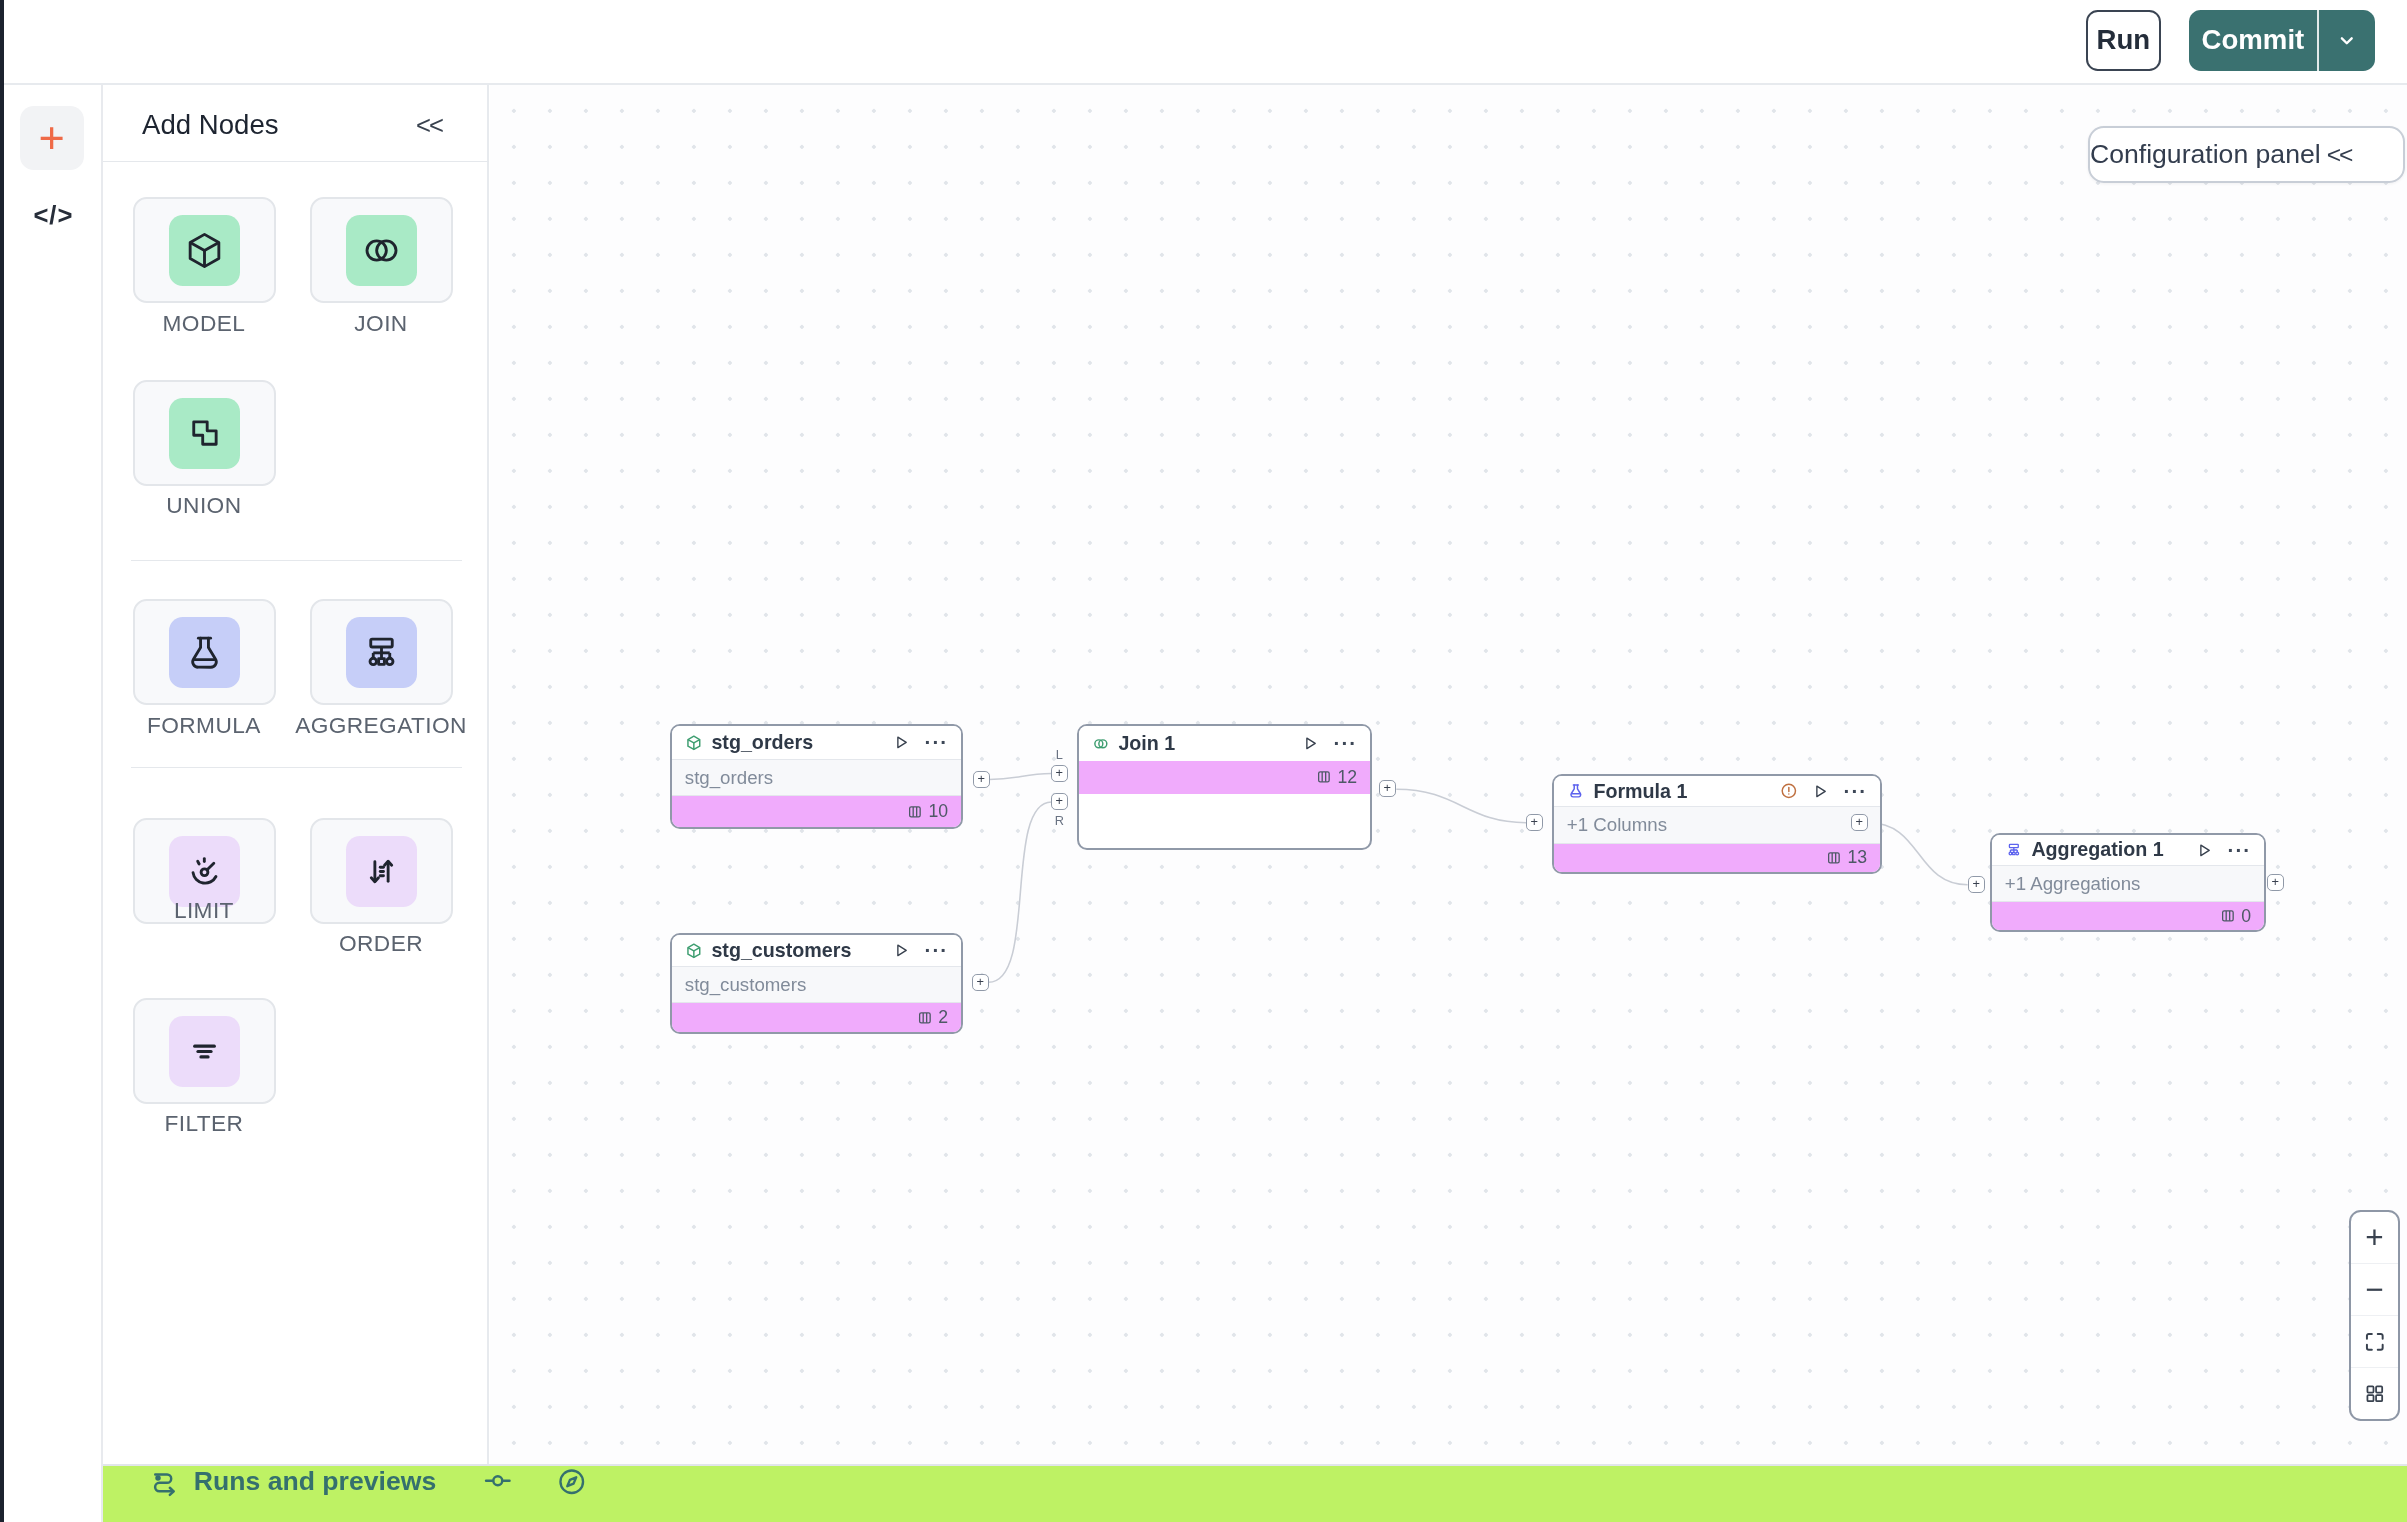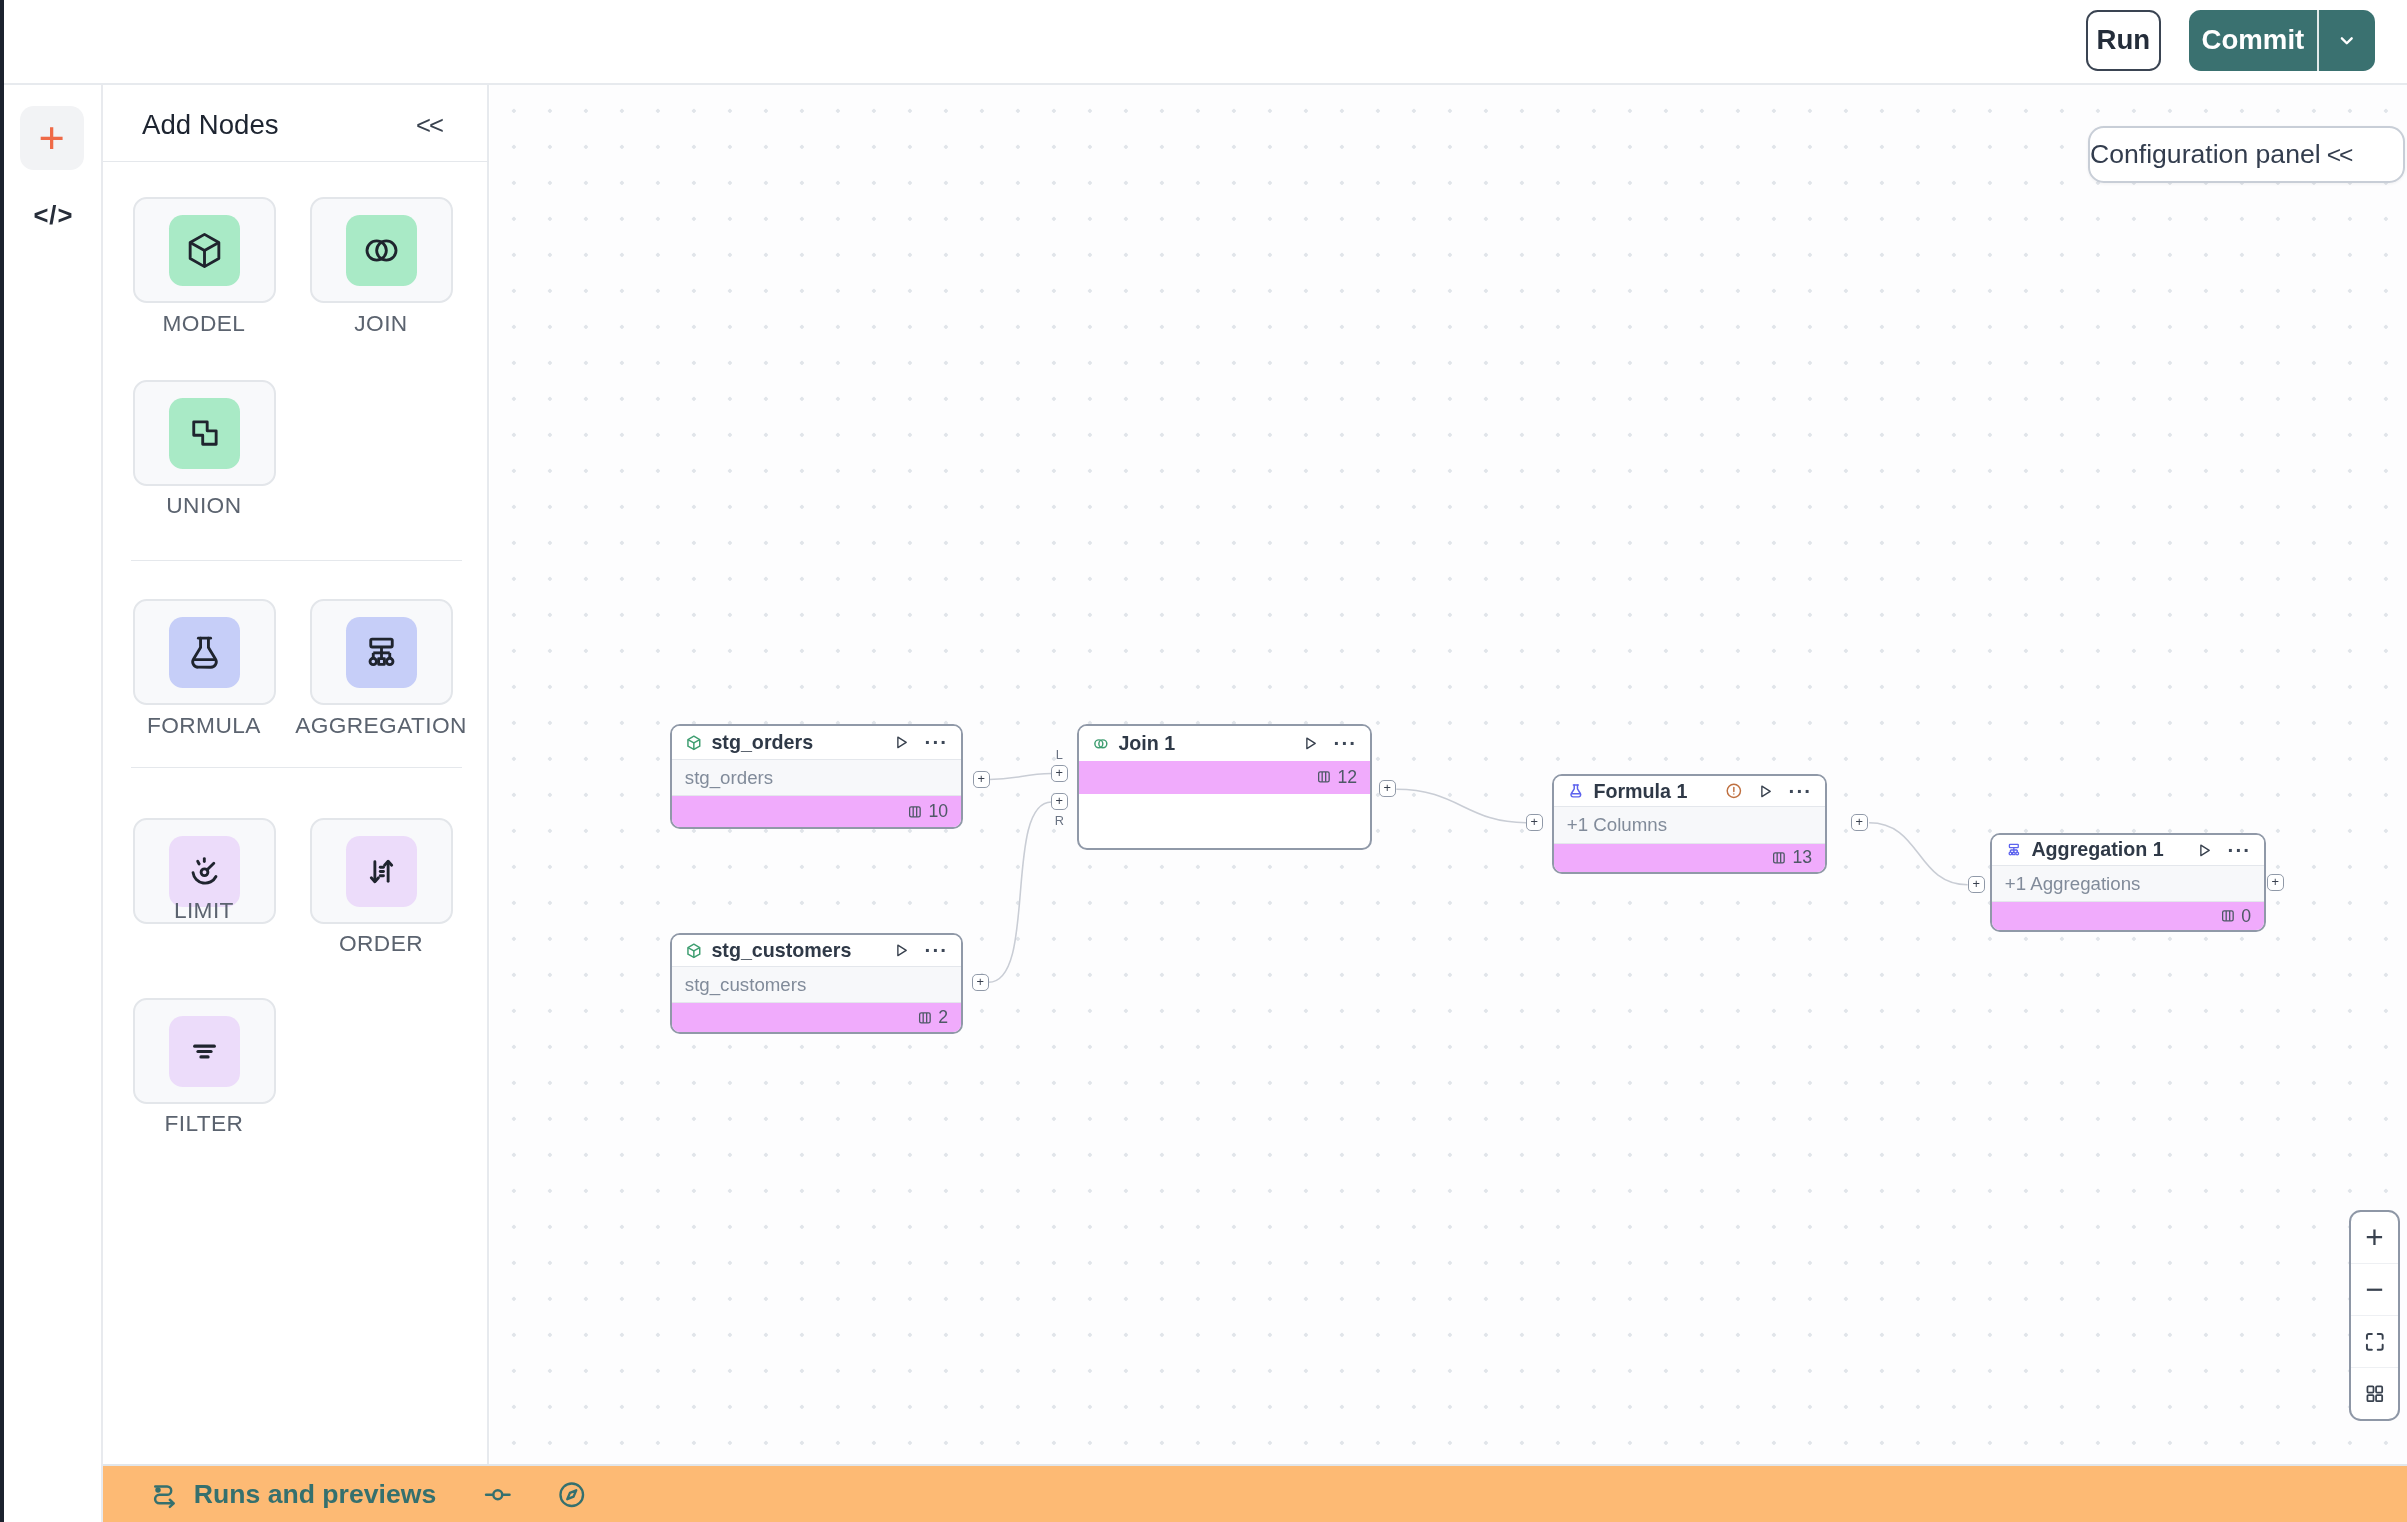--- a/index.html
+++ b/index.html
@@ -101,22 +101,22 @@
   .config-collapse { font-size:24.6px; color:#333d4e; letter-spacing:-2px; }
   .zoom-ctrl {
     position:absolute; left:2349px; top:1210px; width:51px; height:211px; background:#fff;
     border:2px solid #8e97a6; border-radius:11.8px; display:flex; flex-direction:column; z-index:4;
   }
   .zoom-btn { flex:1; display:flex; align-items:center; justify-content:center;
     font-size:31.5px; font-weight:400; color:#39424f; cursor:pointer; }
   .zoom-btn + .zoom-btn { border-top:1px solid #eef0f3; }
   
   .bottom-bar {
-    position:absolute; left:103px; right:0; top:1464px; height:59px; background:#fdba74;
-    border-top:2px solid #e2e6ea; display:flex; align-items:center; padding-left:44px; z-index:4;
+    position:absolute; left:103px; right:0; top:1464px; height:59px; background:#bef264;
+    border-top:2px solid #e2e6ea; display:flex; align-items:flex-start; padding-left:44px; z-index:4;
   }
   .runs-label { margin-left:13.8px; font-size:26.6px; font-weight:600; color:#35706e; cursor:pointer; }
   .bb-icon { cursor:pointer; }
   .bb-gap-lg { margin-left:47px; }
   .bb-gap-md { margin-left:43px; }
 </style>
 </head>
 <body>
 
 <div class="edge-strip"></div>
@@ -330,21 +330,21 @@
     <div class="node-footer">
       <svg width="15.8" height="15.8" viewBox="0 0 24 24" fill="none" stroke="#4e5866" stroke-width="2">
           <rect x="4" y="4.5" width="16" height="15" rx="2.5"></rect>
           <path d="M9.4 4.5 V19.5"></path>
           <path d="M14.7 4.5 V19.5"></path>
         </svg>
       <span class="count">12</span>
     </div>
   </div>
 
-  <div class="node" style="left:1062px; top:689px; width:275px; height:100px;">
+  <div class="node" style="left:1062px; top:689px; width:330px; height:100px;">
     <div class="node-header">
       <svg width="17.7" height="17.7" viewBox="0 0 24 24" fill="none" stroke="#5d63ee" stroke-width="2" stroke-linecap="round" stroke-linejoin="round">
           <path d="M9.8 4 V9.2 L5.9 15.6 a3 3 0 0 0 2.6 4.6 h7 a3 3 0 0 0 2.6 -4.6 L14.2 9.2 V4"></path>
           <path d="M8.6 4 h6.8"></path>
           <path d="M6.6 16 h10.8"></path>
         </svg>
       <span class="nh-title">Formula 1</span>
       <span class="nh-spacer"></span>
       <span class="nh-actions">
         <svg width="17.7" height="17.7" viewBox="0 0 24 24" fill="none" stroke="#bf7040" stroke-width="2" stroke-linecap="round">

